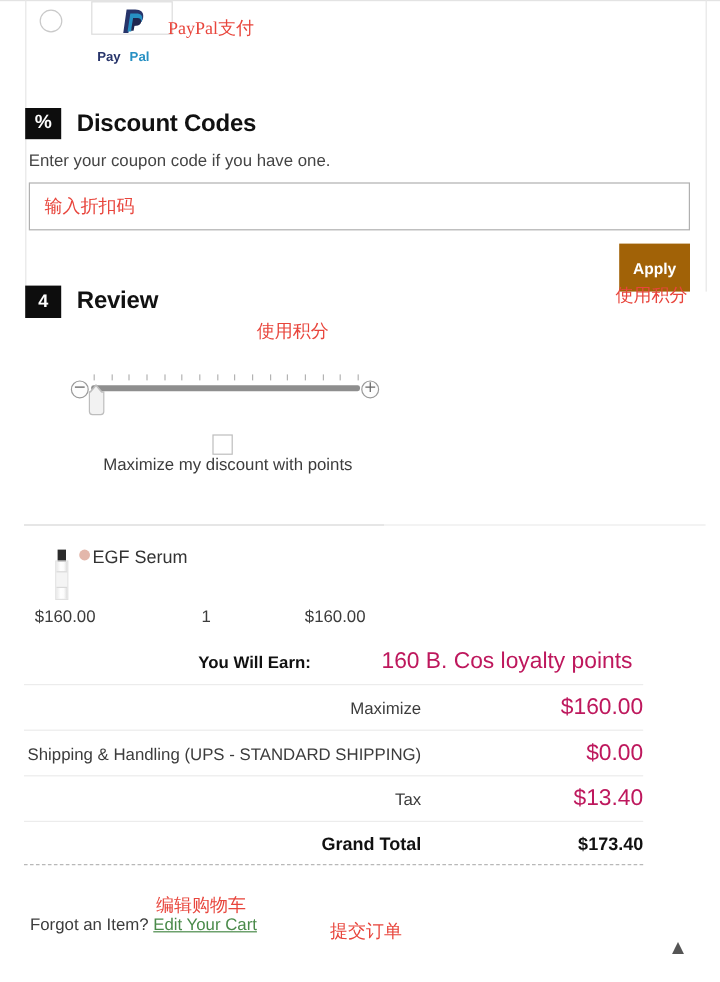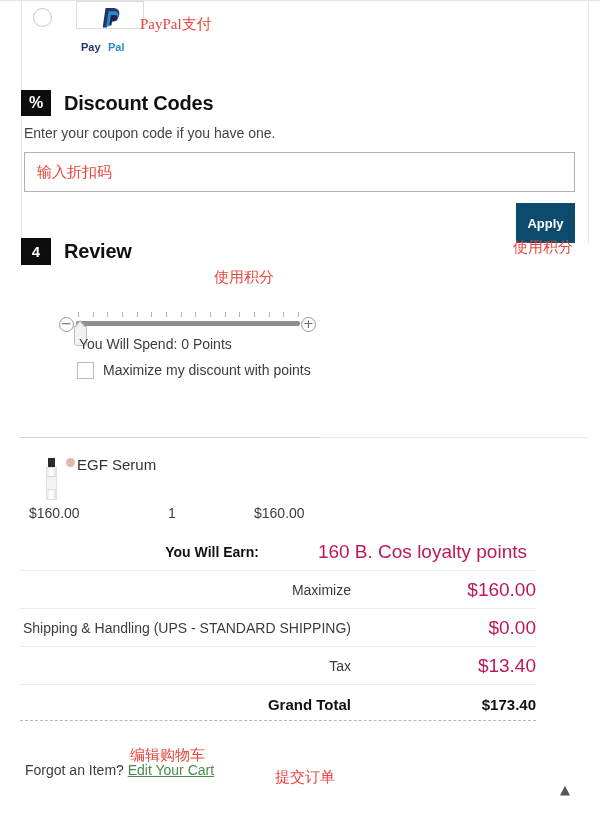--- a/index.html
+++ b/index.html
@@ -127,21 +127,21 @@
   .coupon-input::placeholder {
     color: #e8453c;
     opacity: 1;
     font-family: "Liberation Sans", "DejaVu Sans", sans-serif;
     font-size: 15px;
   }
   .apply-btn {
     position: absolute;
     left: 516px; top: 203px;
     width: 59px; height: 40px;
-    background: #0c4a6e;
+    background: #a16207;
     color: #fff;
     border: none;
     font-family: "Liberation Sans", sans-serif;
     font-size: 13px;
     font-weight: bold;
     cursor: pointer;
     padding: 11px;
   }
 
   
@@ -221,20 +221,22 @@
   .spend-label {
     position: absolute;
     left: 79px; top: 336px;
     font-size: 14px;
     color: #3c3c3c;
   }
   .maximize-row {
     position: absolute;
     left: 77px; top: 362px;
     display: flex;
+    align-items: center;
+    flex-direction: column;
   }
   .checkbox {
     width: 17px; height: 17px;
     border: 1px solid #bdbdbd;
     background: #fff;
     box-sizing: border-box;
   }
   .maximize-label {
     margin-left: 9px;
     font-size: 14px;
@@ -442,21 +444,20 @@
         <i style="left: 191px;"></i>
         <i style="left: 205px;"></i>
         <i style="left: 220px;"></i>
       </div>
     <div class="slider-track"></div>
     <div class="slider-circle slider-minus">−</div>
     <div class="slider-circle slider-plus">+</div>
     <div class="slider-handle"></div>
   </div>
 
-  <div class="spend-label">You Will Spend: 0 Points</div>
 
   <div class="maximize-row">
     <span class="checkbox"></span>
     <span class="maximize-label">Maximize my discount with points</span>
   </div>
 
   <div class="hr-top"></div>
   <div class="hr-top-faint"></div>
 
   <div class="product-row">

